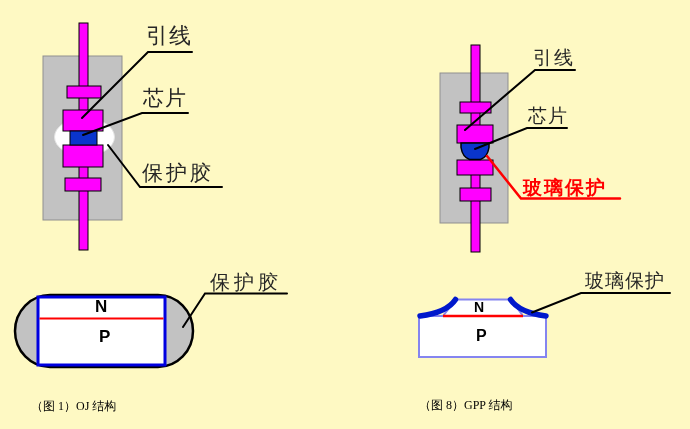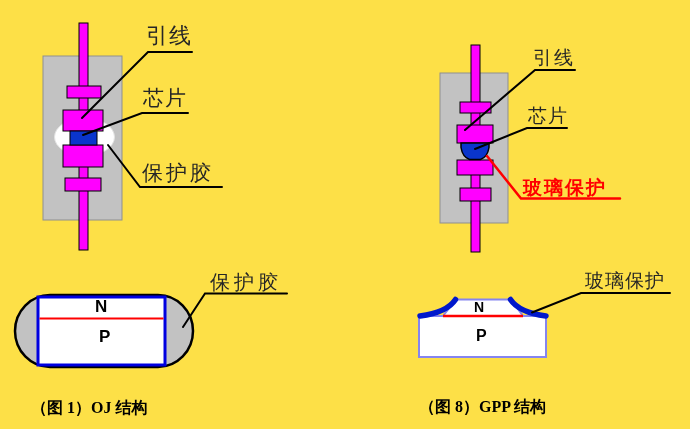--- a/index.html
+++ b/index.html
@@ -1,25 +1,25 @@
 <!DOCTYPE html>
 <html><head>
 <meta charset="utf-8">
 <style>
   html,body{margin:0;padding:0;background:#fff;}
-  .canvas{position:relative;width:690px;height:429px;background:#fde047;overflow:hidden;
+  .canvas{position:relative;width:690px;height:429px;background:#fef9c3;overflow:hidden;
           font-family:"Liberation Serif", serif;}
   .canvas svg{position:absolute;left:0;top:0;}
   .lbl{position:absolute;line-height:1;white-space:nowrap;color:#262626;
        font-family:"Liberation Serif", serif;}
   .lbl.red{color:#ff0000;font-weight:bold;}
   .np{position:absolute;line-height:1;white-space:nowrap;color:#000;
       font-family:"Liberation Sans", sans-serif;font-weight:bold;}
   .caption{position:absolute;line-height:1;white-space:nowrap;color:#000;
-      font-family:"Liberation Serif", serif;font-weight:bold;font-size:16px;}
+      font-family:"Liberation Serif", serif;font-weight:normal;font-size:12px;}
 </style>
 </head>
 <body>
 
 <div class="canvas">
 
   <svg width="690" height="429" viewBox="0 0 690 429">
 
     <g>
       <rect x="43" y="56" width="79" height="164" stroke="#8f8f8f" stroke-width="1" fill="#c2c2c2"></rect>

